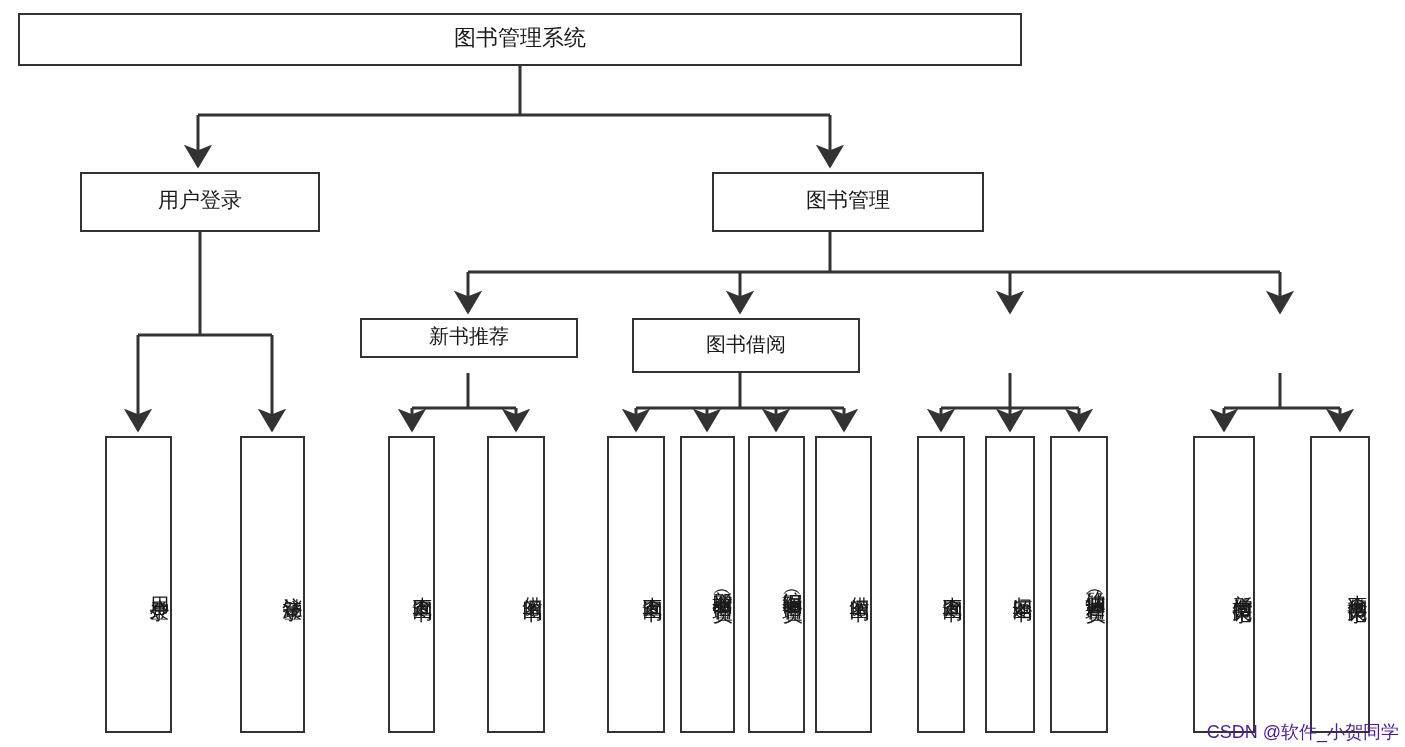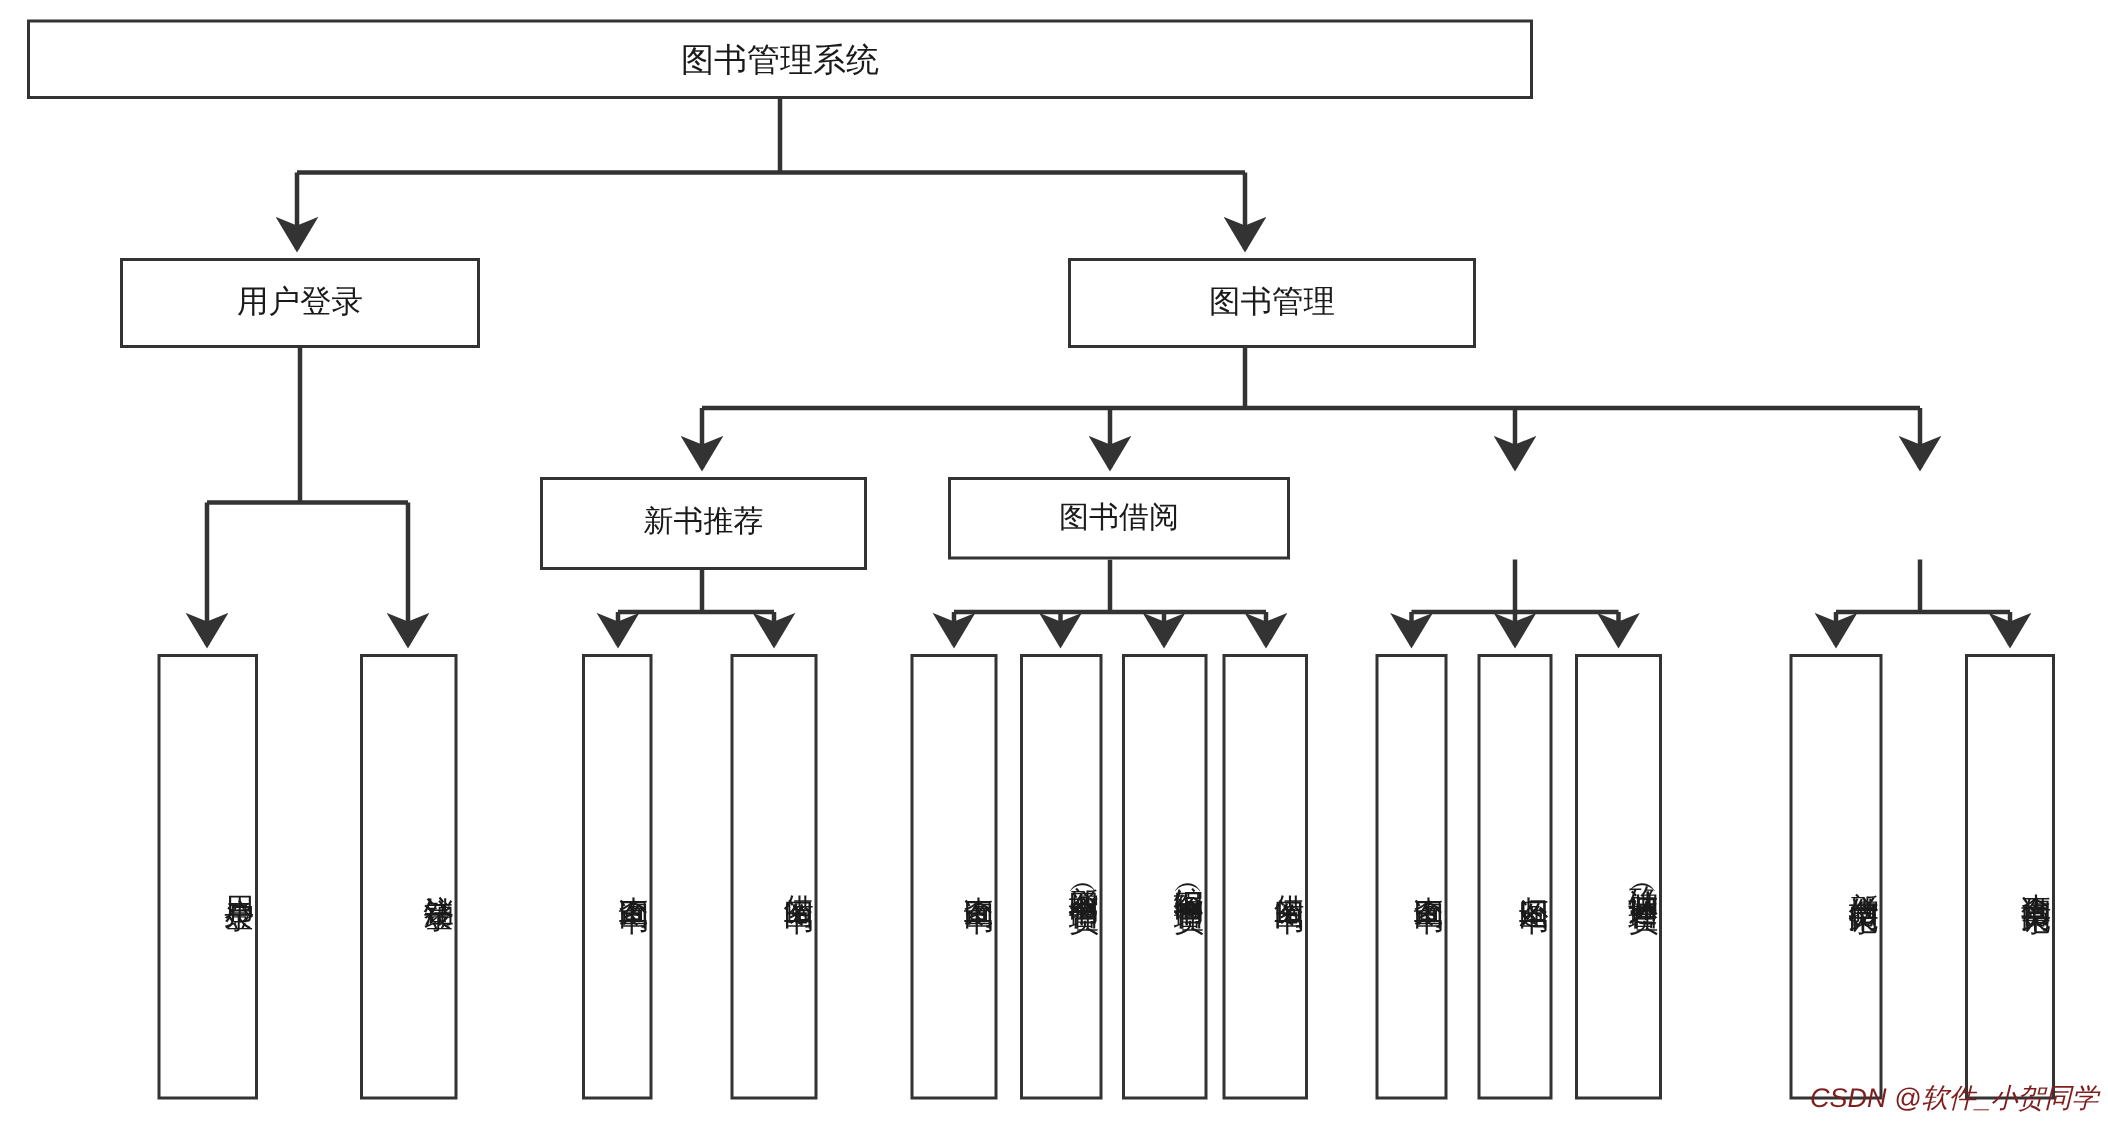--- a/index.html
+++ b/index.html
@@ -30,45 +30,45 @@
     box-sizing: border-box;
     border: 2px solid #333333;
     background: #ffffff;
     display: flex;
     align-items: center;
     justify-content: center;
     color: #1a1a1a;
     line-height: 1.18;
     text-align: left;
     z-index: 2;
+    font-family: Liberation Mono, monospace;
   }
   .node.root      { font-size: 22px; }
   .node.level1    { font-size: 21px; }
   .node.level2    { font-size: 20px; }
   .node.leaf {
     font-size: 20px;
     writing-mode: vertical-rl;
     text-orientation: upright;
     letter-spacing: 2px;
     align-items: flex-start;
     justify-content: center;
     padding-top: 6px;
     padding-bottom: 6px;
   }
   .node.leaf.tall { padding-top: 4px; }
   .watermark {
     position: absolute;
     right: 6px;
     bottom: 3px;
     font-size: 18px;
-    color: #7f1d1d;
+    color: #4c1d95;
     white-space: nowrap;
     z-index: 5;
     font-family: "Liberation Sans", "DejaVu Sans", sans-serif;
-    font-style: italic;
   }
 </style>
 </head>
 <body>
 
 <div id="canvas" style="background: rgb(255, 255, 255);">
 
   <svg id="wires" viewBox="0 0 1405 747" xmlns="http://www.w3.org/2000/svg">
     <defs>
       <marker id="arrow" viewBox="0 0 10 12" refX="9" refY="6" markerWidth="8" markerHeight="9.5" orient="auto-start-reverse">
@@ -117,21 +117,21 @@
       <path d="M 1224 408 L 1224 430" marker-end="url(#arrow)"></path>
       <path d="M 1340 408 L 1340 430" marker-end="url(#arrow)"></path>
     </g>
   </svg>
 
   <div class="node root" style="left: 18px; top: 13px; width: 1004px; height: 53px; border-color: rgb(51, 51, 51); color: rgb(26, 26, 26);">图书管理系统</div>
 
   <div class="node level1" style="left: 80px; top: 172px; width: 240px; height: 60px; border-color: rgb(51, 51, 51); color: rgb(26, 26, 26);">用户登录</div>
   <div class="node level1" style="left: 712px; top: 172px; width: 272px; height: 60px; border-color: rgb(51, 51, 51); color: rgb(26, 26, 26);">图书管理</div>
 
-  <div class="node level2" style="left: 360px; top: 318px; width: 218px; height: 62px; border-color: rgb(51, 51, 51); color: rgb(26, 26, 26);">新书推荐</div>
+  <div class="node level2" style="left: 360px; top: 318px; width: 218px; height: 40px; border-color: rgb(51, 51, 51); color: rgb(26, 26, 26);">新书推荐</div>
   <div class="node level2" style="left: 632px; top: 318px; width: 228px; height: 55px; border-color: rgb(51, 51, 51); color: rgb(26, 26, 26);">图书借阅</div>
 
   <div class="node leaf" style="left: 105px; top: 436px; width: 67px; height: 297px; border-color: rgb(51, 51, 51); color: rgb(26, 26, 26);">用户登录</div>
   <div class="node leaf" style="left: 240px; top: 436px; width: 65px; height: 297px; border-color: rgb(51, 51, 51); color: rgb(26, 26, 26);">注销登录</div>
   <div class="node leaf" style="left: 388px; top: 436px; width: 47px; height: 297px; border-color: rgb(51, 51, 51); color: rgb(26, 26, 26);">查询图书</div>
   <div class="node leaf" style="left: 487px; top: 436px; width: 58px; height: 297px; border-color: rgb(51, 51, 51); color: rgb(26, 26, 26);">借阅图书</div>
   <div class="node leaf" style="left: 607px; top: 436px; width: 58px; height: 297px; border-color: rgb(51, 51, 51); color: rgb(26, 26, 26);">查询图书</div>
   <div class="node leaf tall" style="left: 680px; top: 436px; width: 55px; height: 297px; border-color: rgb(51, 51, 51); color: rgb(26, 26, 26);">新增图书（管理员）</div>
   <div class="node leaf tall" style="left: 748px; top: 436px; width: 57px; height: 297px; border-color: rgb(51, 51, 51); color: rgb(26, 26, 26);">编辑图书（管理员）</div>
   <div class="node leaf" style="left: 815px; top: 436px; width: 57px; height: 297px; border-color: rgb(51, 51, 51); color: rgb(26, 26, 26);">借阅图书</div>

